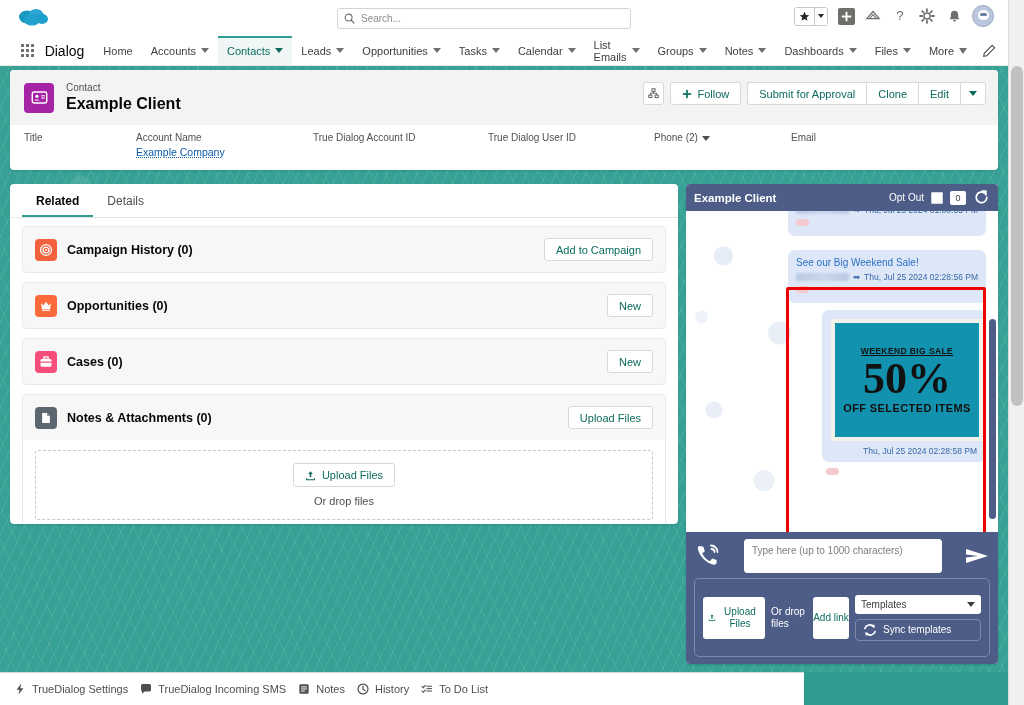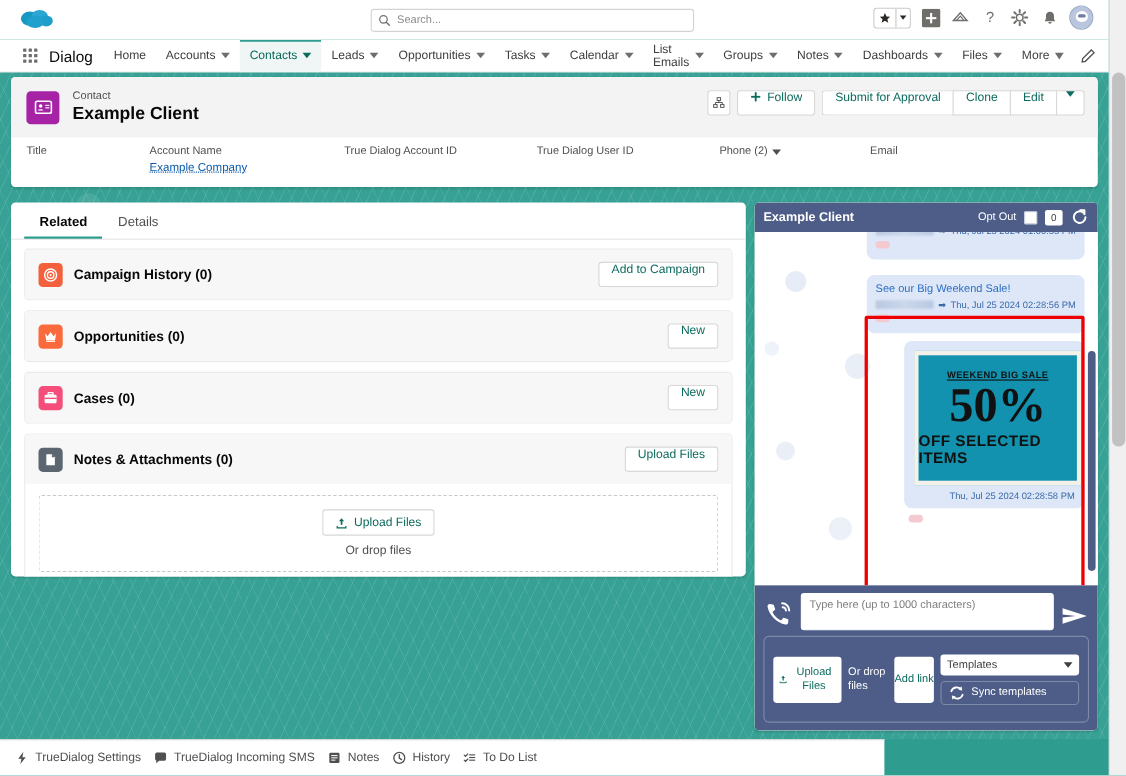--- a/index.html
+++ b/index.html
@@ -132,21 +132,21 @@
     position: absolute; right: 12px; top: 12px;
     display: flex; align-items: stretch; gap: 0; height: 23px;
   }
   .hier-btn {
     width: 21px; border: 1px solid #d8d8d8; border-radius: 3px; background: #fff;
     display: flex; align-items: center; justify-content: center; margin-right: 6px;
   }
   .btn {
     border: 1px solid #d8d8d8; background: #fff; color: #0c6b5e;
     font-size: 11px; font-family: "Liberation Sans", sans-serif;
-    display: flex; align-items: flex-start; justify-content: center;
+    display: flex; align-items: center; justify-content: center;
     padding: 0 11px; cursor: pointer; white-space: nowrap;
   }
   .btn-grp { display: flex; }
   .btn-grp .btn { border-right-width: 0; }
   .btn-grp .btn:first-child { border-radius: 3px 0 0 3px; }
   .btn-grp .btn:last-child { border-right-width: 1px; border-radius: 0 3px 3px 0; }
   .btn-follow { border-radius: 3px; gap: 5px; }
 
   .record-fields {
     height: 45px; display: flex; align-items: flex-start; padding: 6px 14px 0 14px; gap: 44px;
@@ -273,35 +273,35 @@
   .mms-img {
     width: 152px; height: 122px; background: #1292ae; border: 4px solid #f4f1ea;
     display: flex; flex-direction: column; align-items: center; justify-content: center;
     gap: 1px; margin: 0 auto;
   }
   .mms-l1 { font-size: 8.5px; font-weight: bold; color: #111; letter-spacing: .4px; text-decoration: underline; }
   .mms-l2 {
     font-family: "Liberation Serif", serif; font-size: 44px; font-weight: bold;
     color: #111; line-height: 44px;
   }
-  .mms-l3 { font-size: 14px; font-weight: bold; color: #111; letter-spacing: .4px; }
+  .mms-l3 { font-size: 11px; font-weight: bold; color: #111; letter-spacing: .4px; }
   .mms-time {
     font-size: 8.5px; color: #3a69a8; text-align: right; margin-top: 5px;
   }
   .inner-scroll {
     position: absolute; right: 2px; top: 108px; width: 7px; height: 200px;
     background: #4d5d87; border-radius: 4px;
   }
 
   
   .composer {
     flex: none; height: 132px; background: #4d5d87; padding: 7px 8px;
     display: flex; flex-direction: column; gap: 5px;
   }
-  .comp-row1 { display: flex; align-items: flex-end; gap: 6px; }
+  .comp-row1 { display: flex; align-items: flex-start; gap: 22px; }
   .phone-ico { width: 28px; height: 28px; flex: none; margin-top: 3px; }
   .comp-ta {
     flex: 1; height: 34px; border: 1px solid #fff; border-radius: 3px;
     background: #fff; font-size: 10px; color: #5a5a5a; padding: 5px 7px;
     font-family: "Liberation Sans", sans-serif; resize: none; outline: none;
   }
   .comp-ta::placeholder { color: #7d7d7d; }
   .send-ico { width: 26px; height: 26px; flex: none; margin-top: 4px; }
   .comp-box {
     flex: 1; border: 1px solid #7d8aaa; border-radius: 5px;

